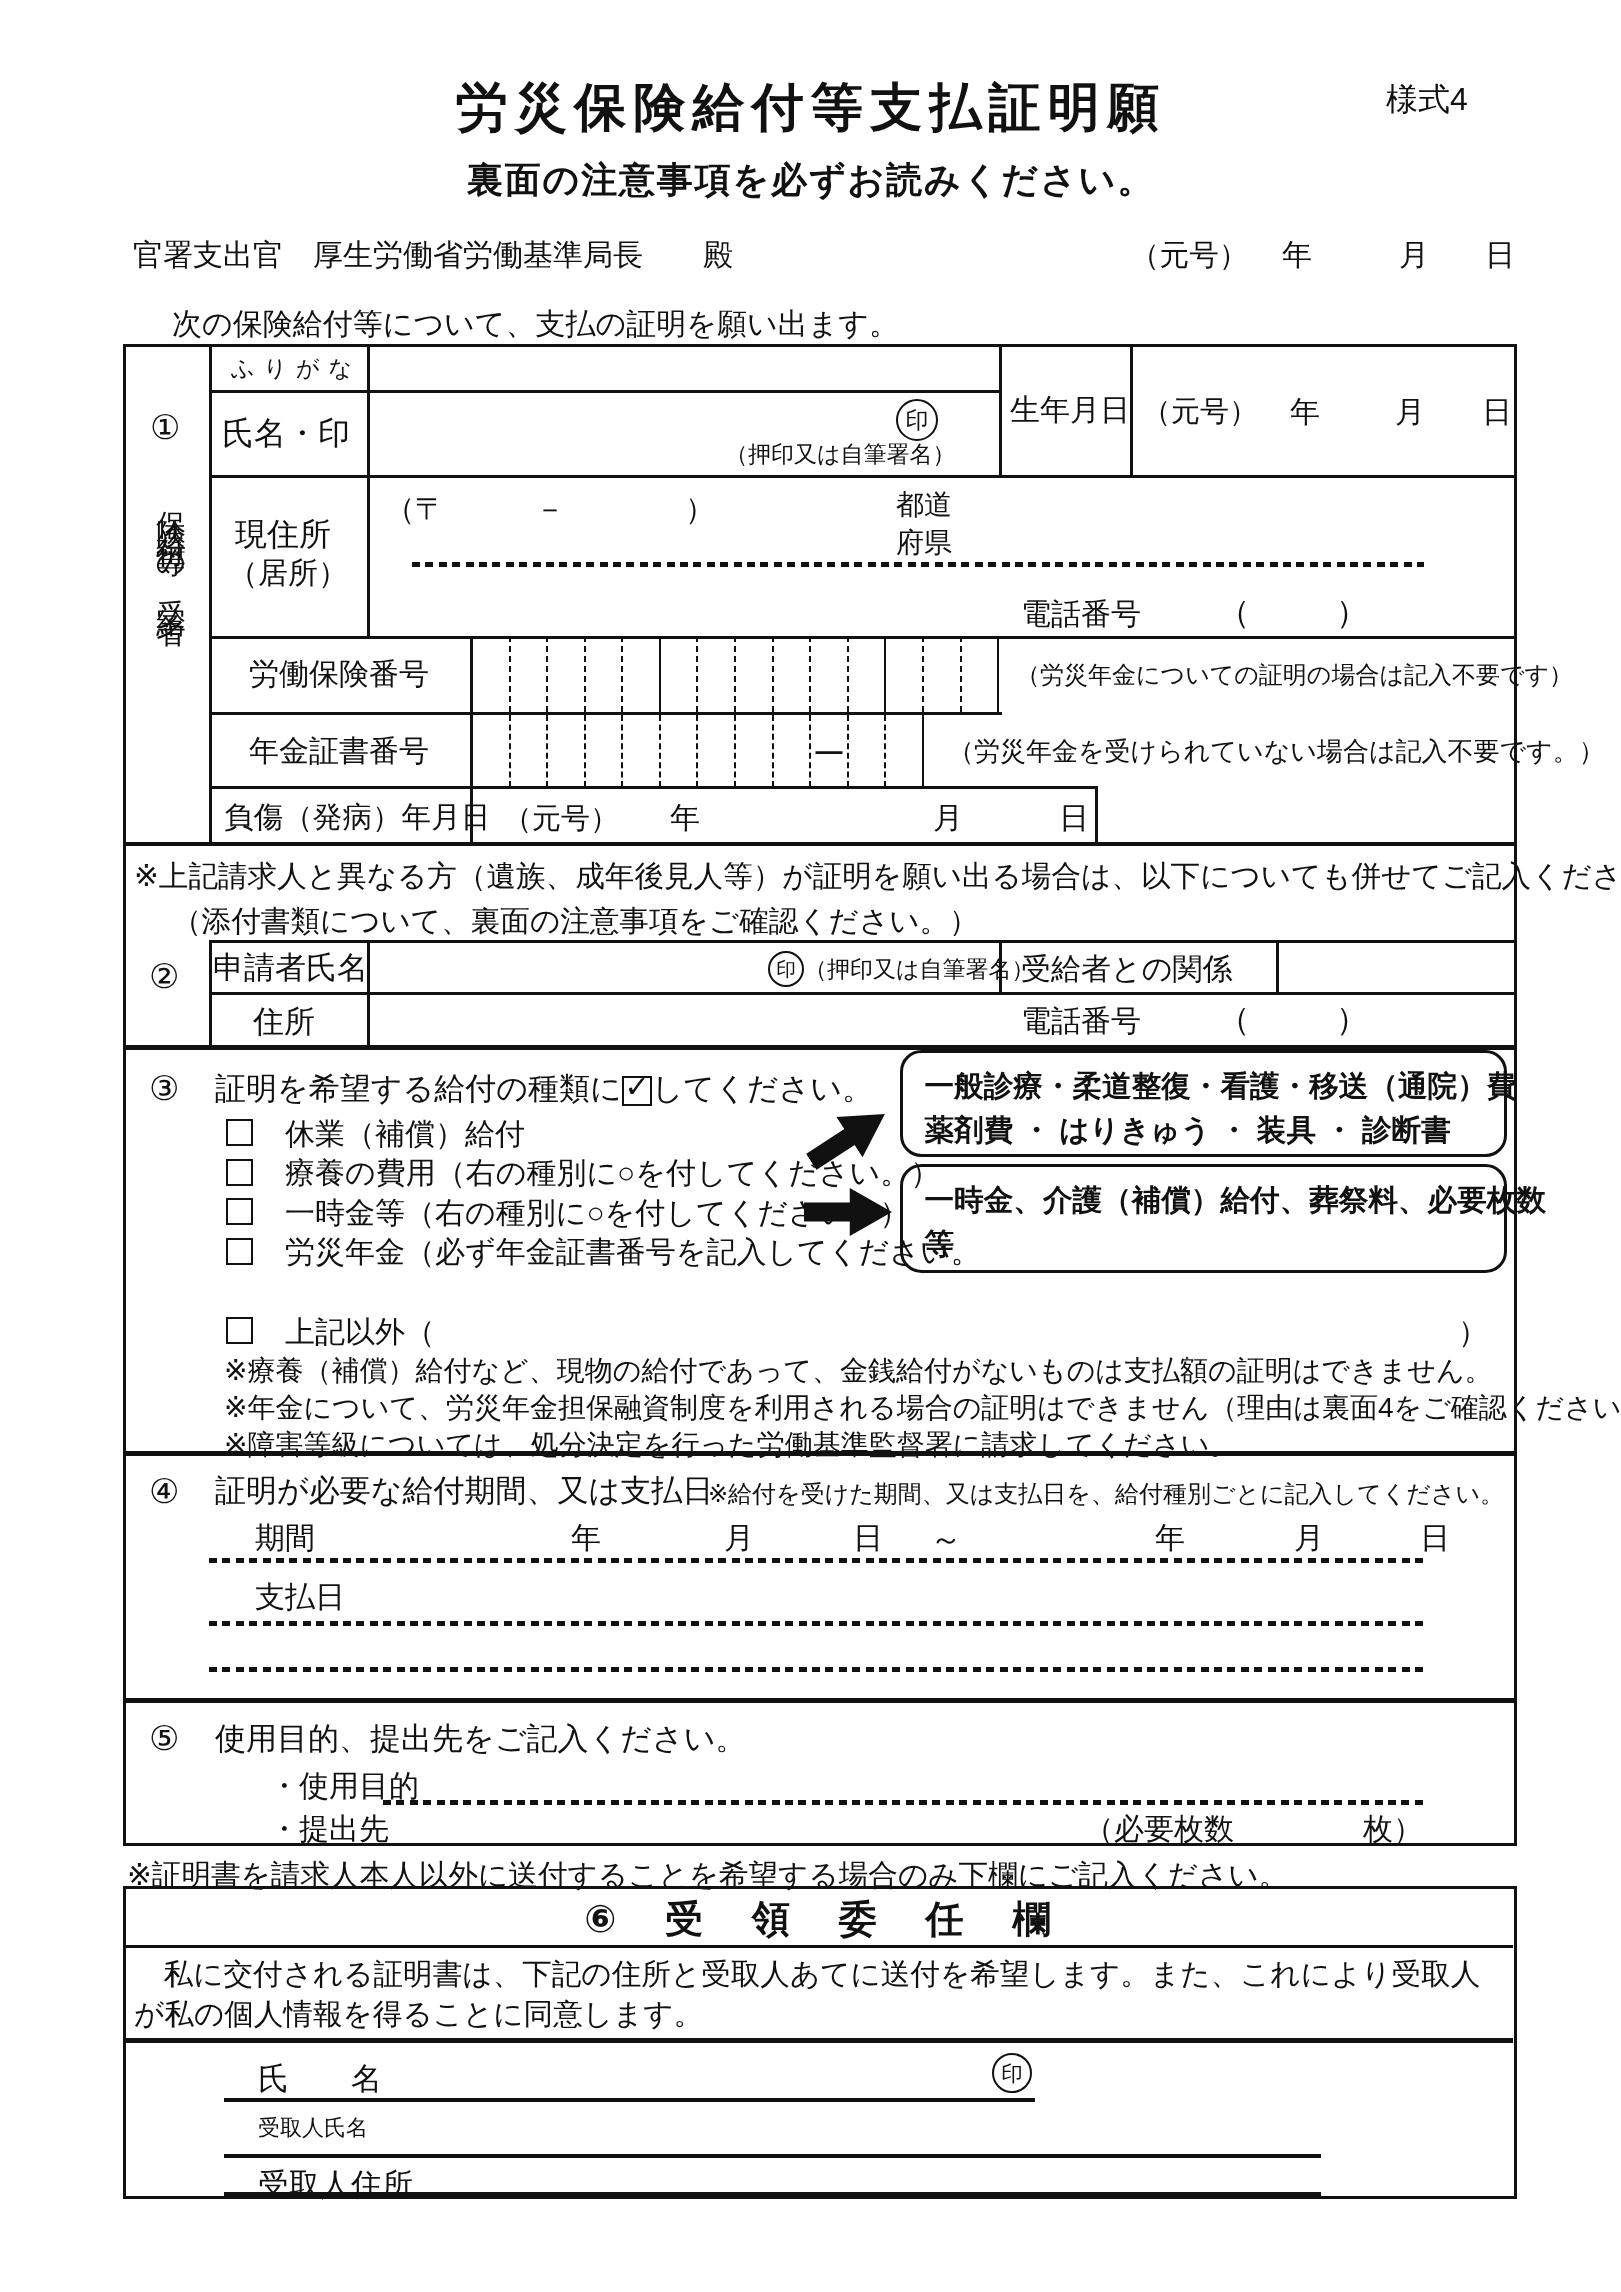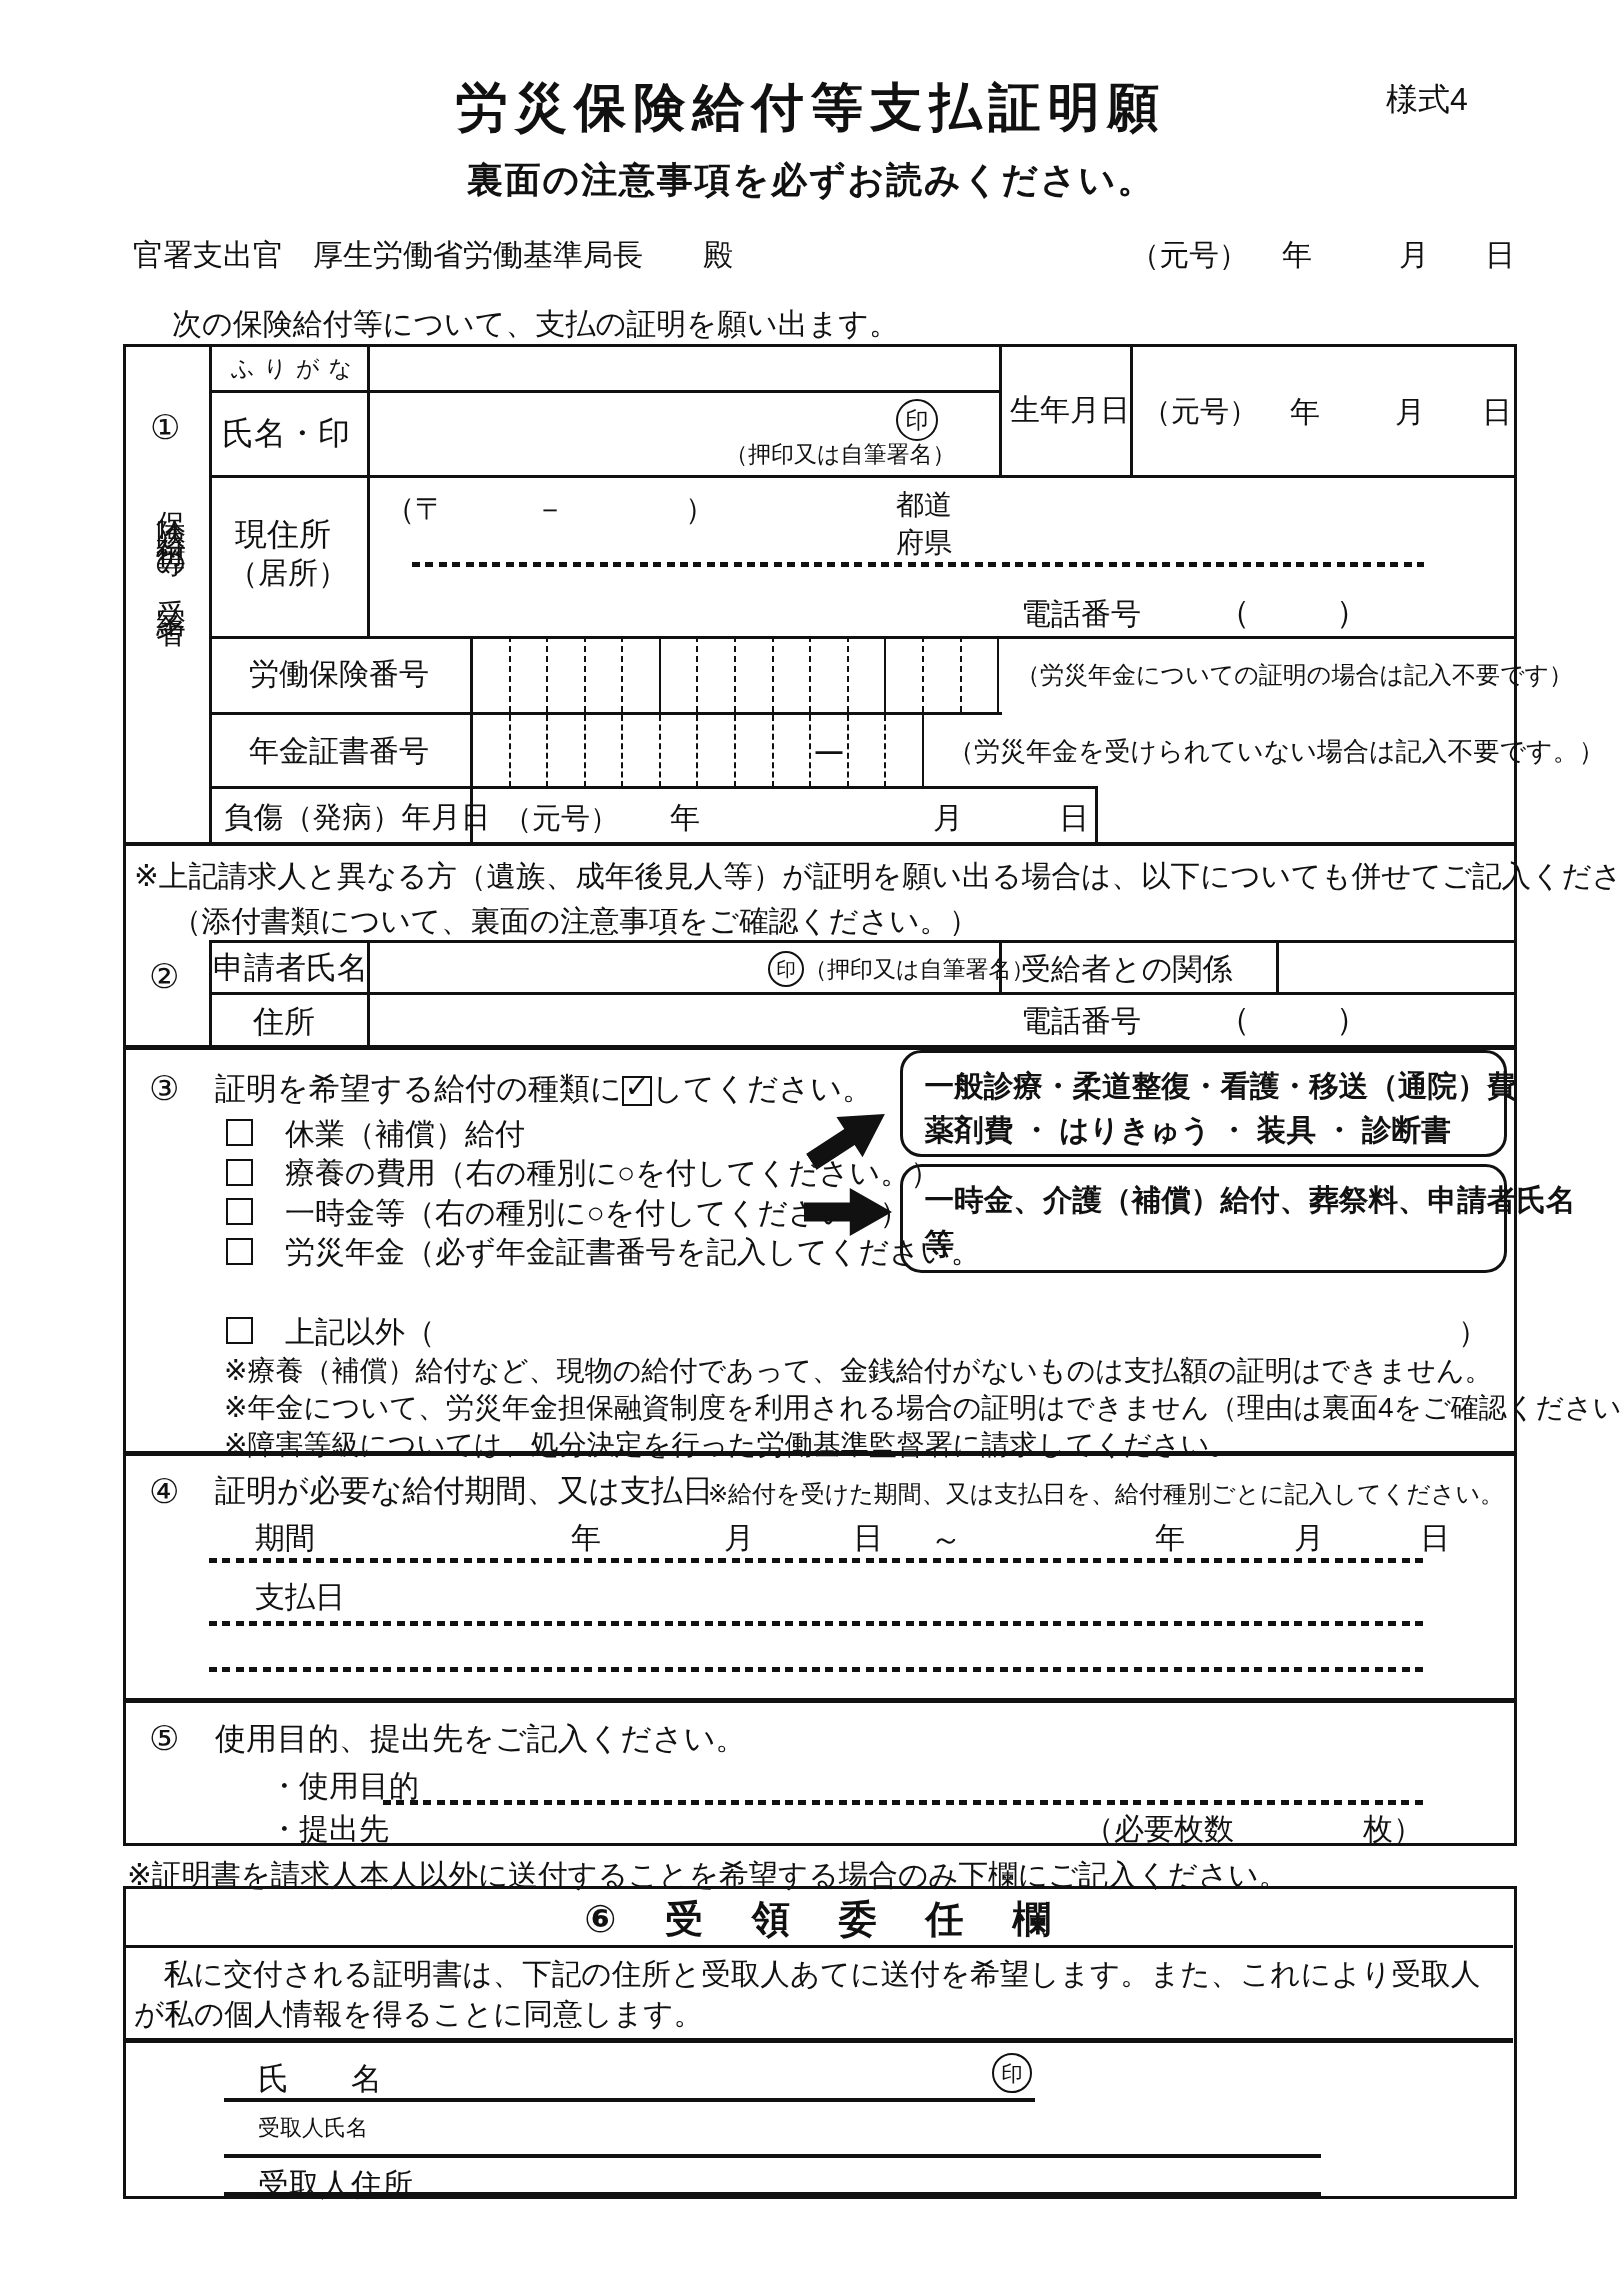--- a/index.html
+++ b/index.html
@@ -185,21 +185,21 @@
 
   <div class="t note" style="left:224px;top:1354px;">※療養（補償）給付など、現物の給付であって、金銭給付がないものは支払額の証明はできません。</div>
   <div class="t note" style="left:224px;top:1391px;">※年金について、労災年金担保融資制度を利用される場合の証明はできません（理由は裏面4をご確認ください）。</div>
   <div class="t note" style="left:224px;top:1428px;">※障害等級については、処分決定を行った労働基準監督署に請求してください。</div>
 
   <div class="rbox" style="left:900px;top:1050px;width:607px;height:107px;">
     <div>一般診療・柔道整復・看護・移送（通院）費</div>
     <div>薬剤費 ・ はりきゅう ・ 装具 ・ 診断書</div>
   </div>
   <div class="rbox" style="left:900px;top:1164px;width:607px;height:109px;">
-    <div>一時金、介護（補償）給付、葬祭料、申請者氏名</div>
+    <div>一時金、介護（補償）給付、葬祭料、必要枚数</div>
     <div>等</div>
   </div>
   <div class="arrow" style="left:804px;top:1113px;width:88px;height:50px;transform:rotate(-33deg);"></div>
   <div class="arrow" style="left:804px;top:1187px;width:88px;height:50px;"></div>
 
   <div class="hl" style="left:123px;top:1451px;width:1394px;height:4.5px;"></div>
 
   <div class="t" style="left:149px;top:1471px;font-size:34px;">④</div>
   <div class="t" style="left:215px;top:1472px;font-size:31px;">証明が必要な給付期間、又は支払日</div>
   <div class="t" style="left:708px;top:1480px;font-size:24px;">※給付を受けた期間、又は支払日を、給付種別ごとに記入してください。</div>

